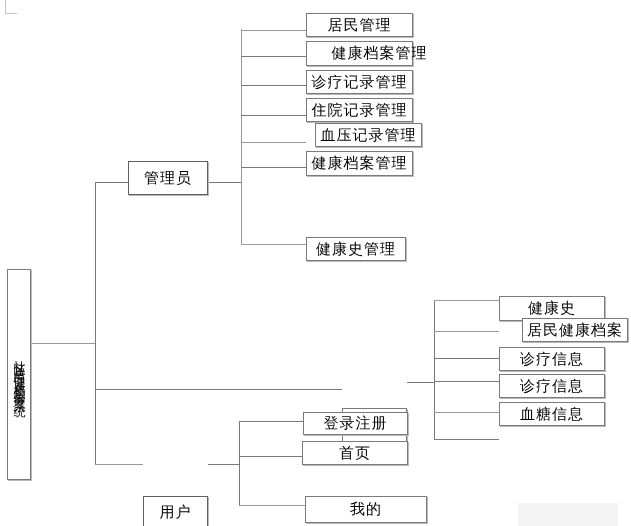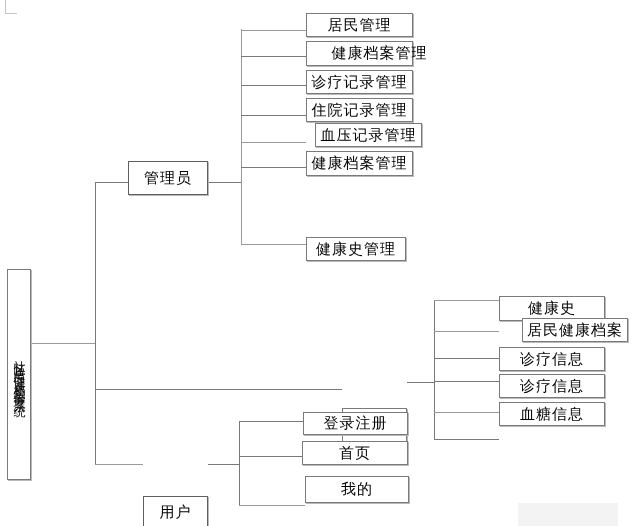--- a/index.html
+++ b/index.html
@@ -87,15 +87,15 @@
   <div class="node" style="left:306px;top:237px;width:100px;height:24px;">健康史管理</div>
 
   <div class="node" style="left:499px;top:288px;width:106px;height:25px;margin-top:8px;">健康史</div>
   <div class="node" style="left:522px;top:318px;width:106px;height:24px;text-align:right;">居民健康档案</div>
   <div class="node" style="left:499px;top:347px;width:106px;height:24px;">诊疗信息</div>
   <div class="node" style="left:499px;top:374px;width:106px;height:24px;">诊疗信息</div>
   <div class="node" style="left:499px;top:402px;width:106px;height:24px;">血糖信息</div>
 
   <div class="node" style="left:303px;top:412px;width:105px;height:23px;">登录注册</div>
   <div class="node" style="left:302px;top:441px;width:106px;height:24px;">首页</div>
-  <div class="node" style="left:305px;top:476px;width:104px;height:27px;">我的</div>
+  <div class="node" style="left:305px;top:496px;width:122px;height:27px;">我的</div>
 
 </div>
 
 </body></html>

